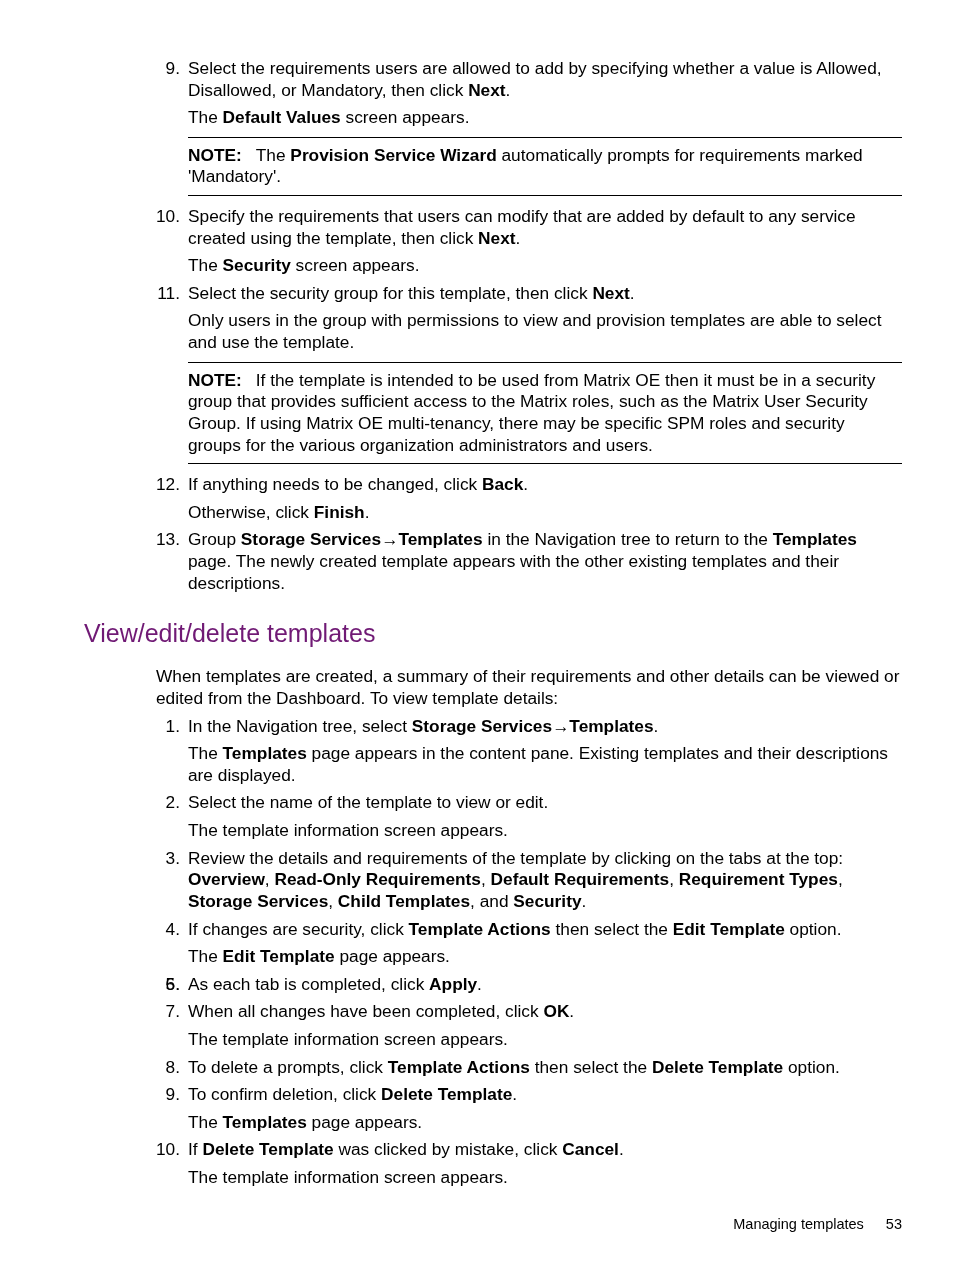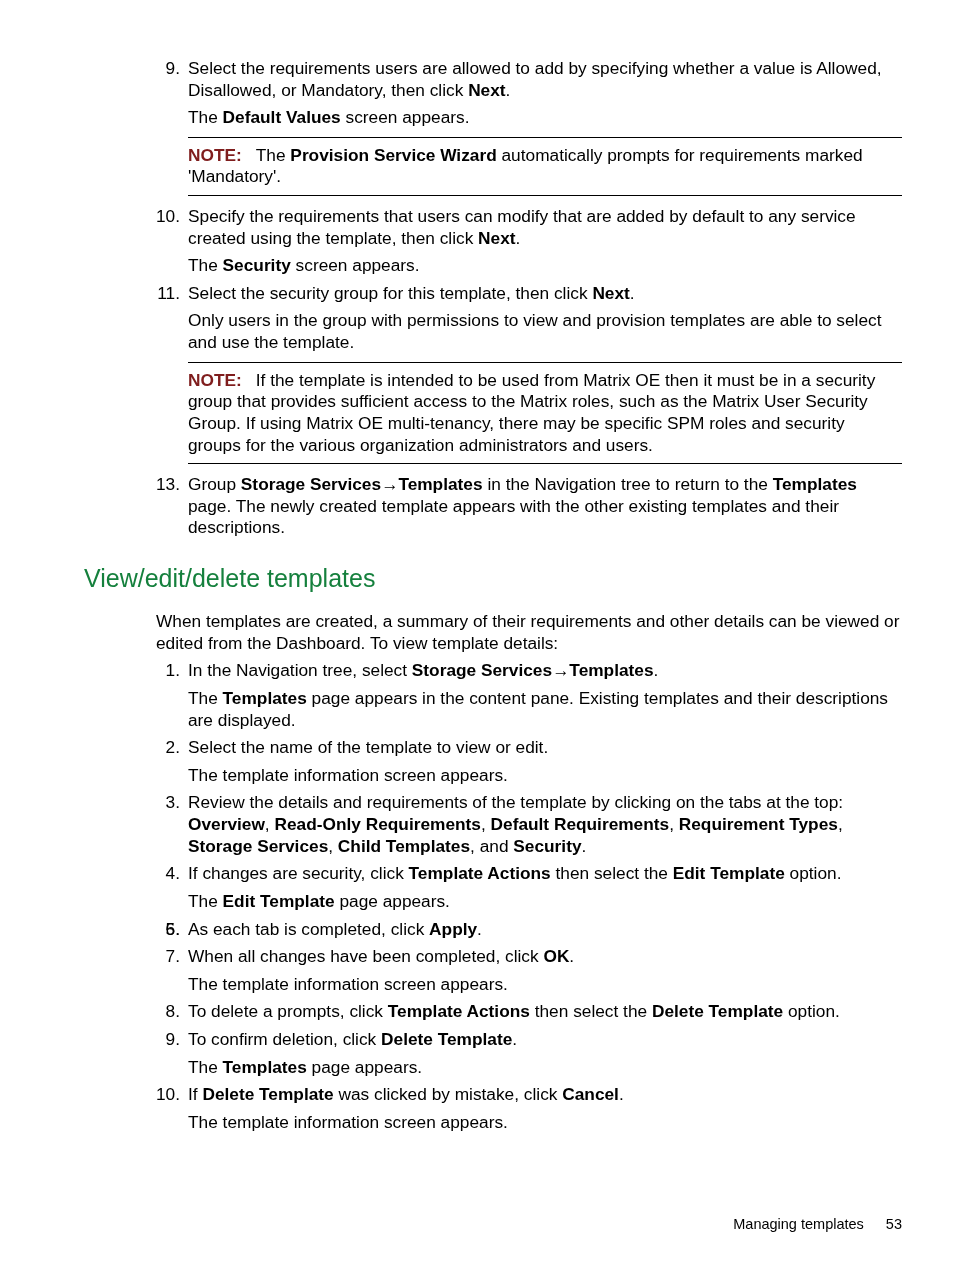--- a/index.html
+++ b/index.html
@@ -41,26 +41,26 @@
     margin: 2px 0 6px 0;
   }
   b { font-weight: bold; }
   .note-box {
     border-top: 1px solid #000;
     border-bottom: 1px solid #000;
     padding: 7px 0;
     margin: 8px 0 10px 0;
   }
   .note-label {
-    color: #7f1d1d;
+    color: #000000;
     font-weight: bold;
     padding-right: 14px;
   }
   h2.section {
-    color: #15803d;
+    color: #701a75;
     font-weight: normal;
     font-size: 25px;
     margin: 24px 0 6px 0;
   }
   .intro {
     margin: 17px 0 6px 72px;
   }
   .footer {
     position: absolute;
     bottom: 38px;
@@ -95,20 +95,25 @@
 
  <li>
   <span class="num">11.</span>
   <p><span>Select the security group for this template, then click </span><b>Next</b><span>.</span></p>
   <p>Only users in the group with permissions to view and provision templates are able to select and use the template.</p>
   <div class="note-box">
     <span class="note-label">NOTE:</span><span>If the template is intended to be used from Matrix OE then it must be in a security group that provides sufficient access to the Matrix roles, such as the Matrix User Security Group. If using Matrix OE multi-tenancy, there may be specific SPM roles and security groups for the various organization administrators and users.</span>
   </div>
  </li>
 
+ <li>
+  <span class="num">12.</span>
+  <p><span>If anything needs to be changed, click </span><b>Back</b><span>.</span></p>
+  <p><span>Otherwise, click </span><b>Finish</b><span>.</span></p>
+ </li>
 
  <li>
   <span class="num">13.</span>
   <p><span>Group </span><b>Storage Services</b><span class="arrow">→</span><b>Templates</b><span> in the Navigation tree to return to the </span><b>Templates</b><span> page. The newly created template appears with the other existing templates and their descriptions.</span></p>
  </li>
 
 </ol>
 
 <h2 class="section">View/edit/delete templates</h2>
 <p class="intro">When templates are created, a summary of their requirements and other details can be viewed or edited from the Dashboard. To view template details:</p>

